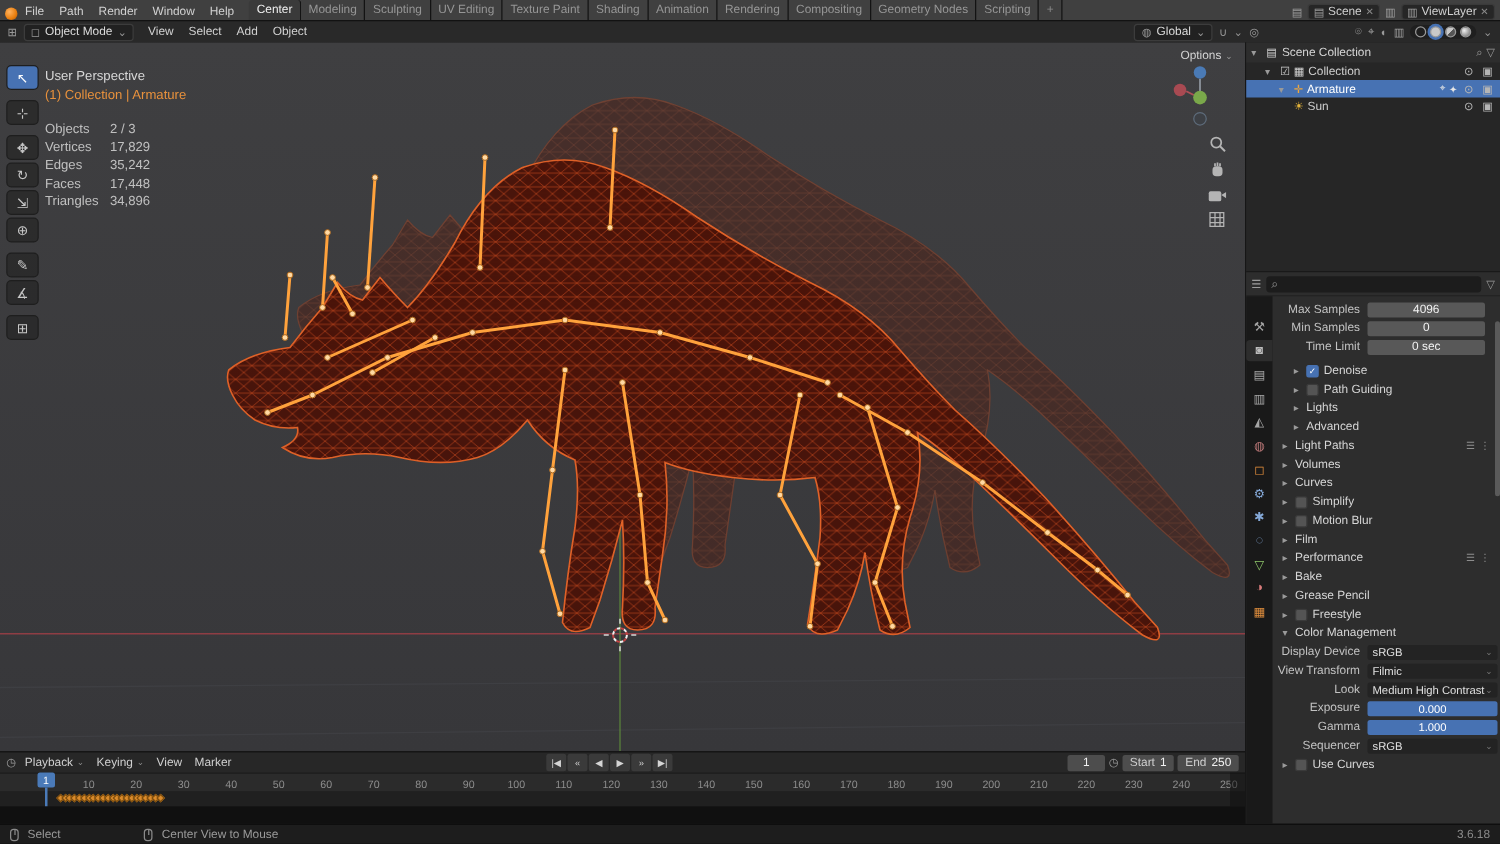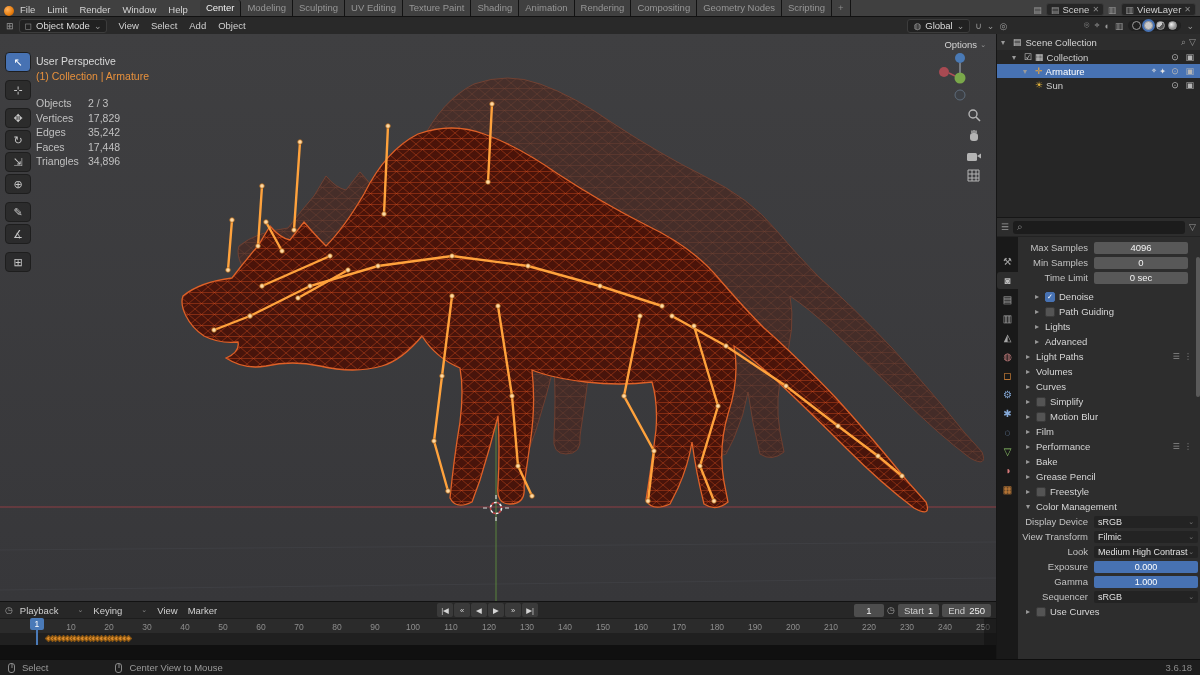--- a/index.html
+++ b/index.html
@@ -92,21 +92,21 @@
   .cm-row .lbl{width:76px;text-align:right;padding-right:6px;color:#c2c2c2}
   .widget{width:104px;height:12px;border-radius:2px;font-size:9px;display:flex;align-items:center}
   .widget.sel{background:#232323;color:#e0e0e0;padding:0 4px;justify-content:space-between}
   .widget.sel .arr{color:#777;font-size:7px}
   .widget.slider{background:#4772b3;color:#fff;justify-content:center}
   .pscroll{position:absolute;right:0;top:20px;width:4px;height:140px;background:#5a5a5a;border-radius:2px}
 
   
   .timeline{height:44px;background:#242424;border-top:1px solid #121212;position:relative;overflow:hidden}
   .tl-head{height:16px;background:#272727;display:flex;align-items:center;gap:2px;padding:0 5px;font-size:9.5px;position:relative}
-  .tl-menu{padding:0 5px;color:#d0d0d0;display:flex;gap:19px;align-items:center;white-space:nowrap}
+  .tl-menu{padding:0 5px;color:#d0d0d0;display:flex;gap:3px;align-items:center;white-space:nowrap}
   .tl-menu .arr{color:#8a8a8a;font-size:7px}
   .transport{position:absolute;left:437px;top:1px;display:flex;gap:1px}
   .tbtn{min-width:16px;height:14px;background:#3a3a3a;border-radius:2px;color:#d5d5d5;display:flex;align-items:center;justify-content:center;font-size:7.5px;padding:0 2px}
   .tl-fields{margin-left:auto;display:flex;gap:3px;align-items:center}
   .tfield{height:13px;background:#4d4d4d;border-radius:2px;color:#f0f0f0;display:flex;align-items:center;justify-content:center;padding:0 6px;gap:4px;white-space:nowrap}
   .tfield .flab{color:#cfcfcf}
   .tl-ruler{height:15px;background:#2b2b2b;border-top:1px solid #1d1d1d;position:relative;font-size:8.5px;color:#8d8d8d}
   .tick{position:absolute;top:3px;transform:translateX(-50%)}
   .tl-channels{height:12px;background:#202020;position:relative}
   .kf{position:absolute;top:3px;width:5px;height:5px;background:#d98a2b;border:1px solid #7e4e0e;transform:rotate(45deg)}
@@ -124,21 +124,21 @@
 </head>
 <body>
 
 <div class="app">
 
 
   <div class="menubar">
     <span class="logo" style="width:10px;height:10px"></span>
     <div style="display:flex">
         <div class="menu-item">File</div>
-        <div class="menu-item">Limit</div>
+        <div class="menu-item">Path</div>
         <div class="menu-item">Render</div>
         <div class="menu-item">Window</div>
         <div class="menu-item">Help</div>
       </div>
     <div class="ws-tabs">
         <div class="ws-tab active">Center</div>
         <div class="ws-tab">Modeling</div>
         <div class="ws-tab">Sculpting</div>
         <div class="ws-tab">UV Editing</div>
         <div class="ws-tab">Texture Paint</div>

